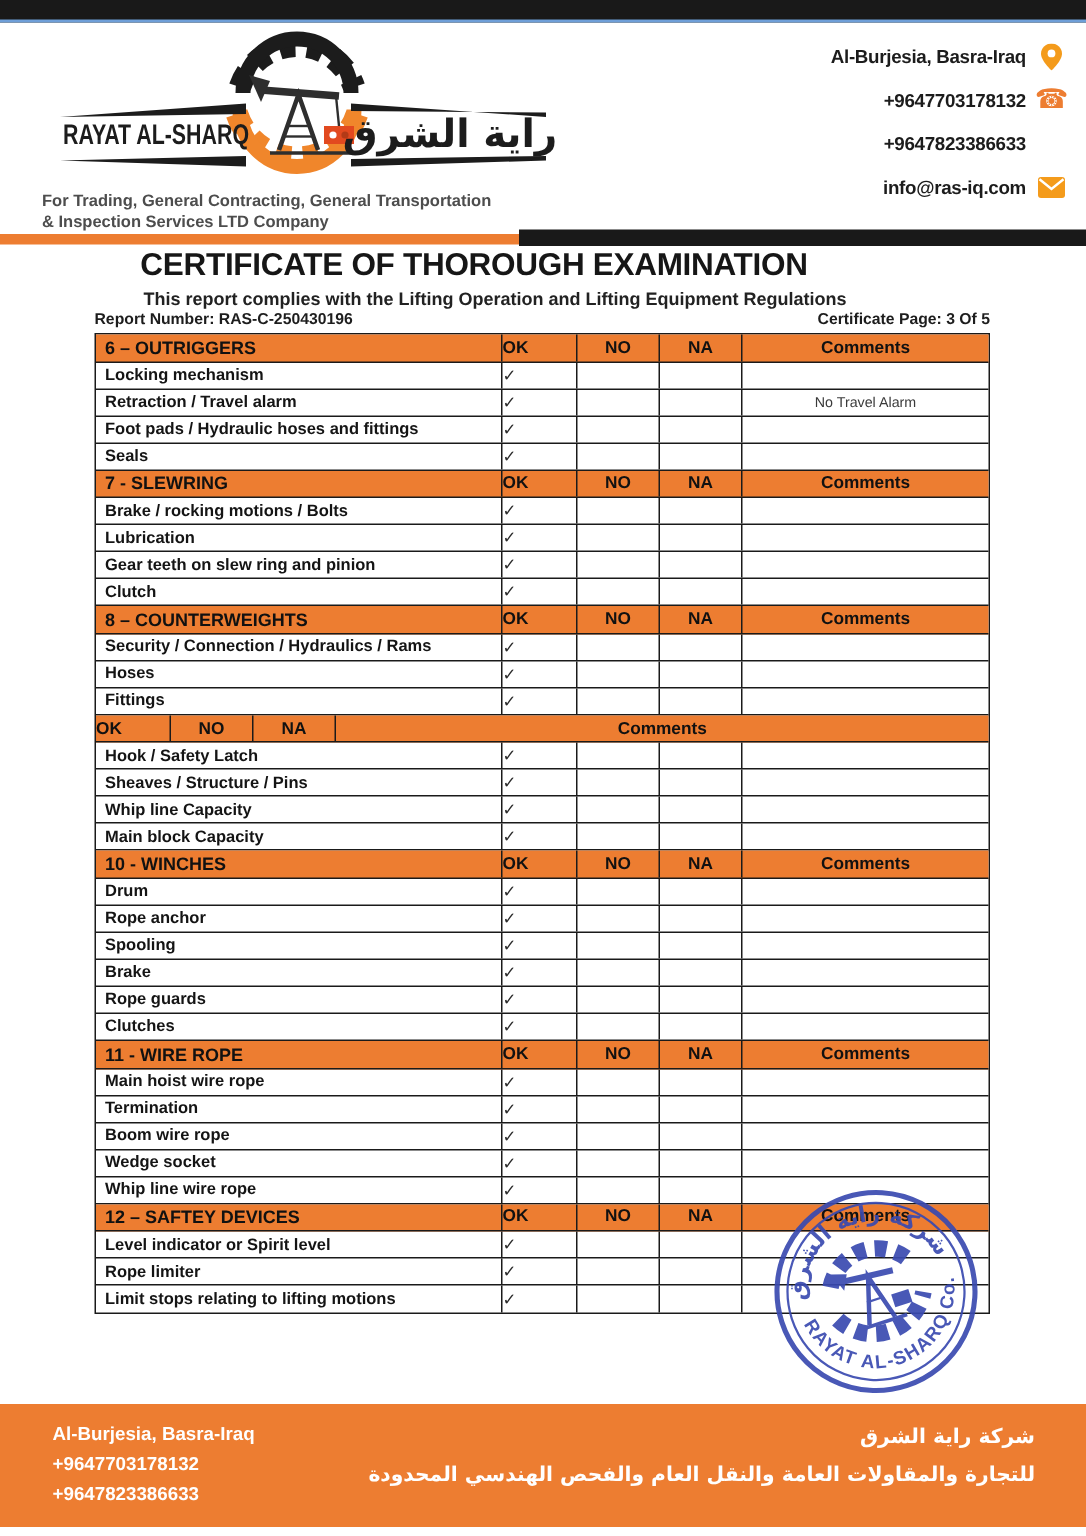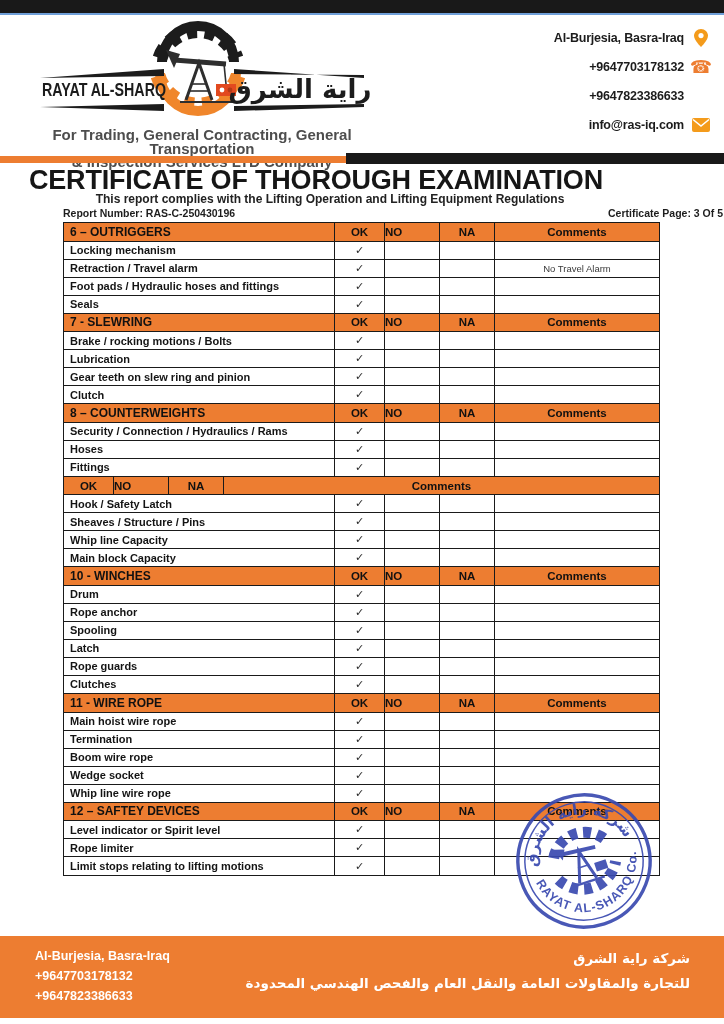--- a/index.html
+++ b/index.html
@@ -15,44 +15,44 @@
   
   .contacts { position:absolute; top:23px; right:12px; }
   .contact-row { display:flex; justify-content:flex-end; align-items:center; height:29px; }
   .contact-text { font-size:12.5px; font-weight:700; color:#1c1c1c; letter-spacing:-0.2px; }
   .icon-slot { width:22px; height:20px; display:flex; align-items:center; justify-content:center; margin-left:6px; }
   .phone-glyph { font-family:"DejaVu Sans", sans-serif; color:var(--accent,#ed7d31); font-size:18px; line-height:1; }
 
   
   .logo-wrap { position:absolute; left:28px; top:18px; width:348px; }
   .logo-svg { display:block; }
-  .tagline { margin-top:2px; text-align:center; font-size:15px; font-weight:700; color:#4d4d4d; line-height:13.5px; }
+  .tagline { margin-top:2px; text-align:left; font-size:11px; font-weight:700; color:#4d4d4d; line-height:13.5px; }
 
   
   .divider-orange { position:absolute; left:0; top:156px; width:346px; height:7px; background:var(--accent,#ed7d31); }
   .divider-black  { position:absolute; left:346px; top:153px; width:378px; height:11px; background:#191919; }
 
   
   .title { position:absolute; left:0; top:165px; width:632px; text-align:center;
-    font-size:27px; font-weight:800; letter-spacing:-0.2px; color:#161616; }
+    font-size:21px; font-weight:800; letter-spacing:-0.2px; color:#161616; }
   .subtitle { position:absolute; left:0; top:192px; width:660px; text-align:center;
     font-size:12px; font-weight:600; color:#222; }
-  .report-row { position:absolute; left:63px; top:207px; width:660px; display:flex;
+  .report-row { position:absolute; left:63px; top:207px; width:597px; display:flex;
     justify-content:space-between; font-size:10.5px; font-weight:700; color:#1d1d1d; }
 
   
   .insp-table { position:absolute; left:63px; top:222px; width:597px;
     border:1.5px solid #1a1a1a; box-sizing:border-box; background:#fff; }
   .t-row { display:flex; border-bottom:1px solid #1a1a1a; align-items:stretch; box-sizing:border-box; }
   .t-row:last-child { border-bottom:none; }
   .t-cell { box-sizing:border-box; border-right:1px solid #1a1a1a; display:flex; align-items:center; overflow:hidden; }
   .t-cell:last-child { border-right:none; }
   .c-item { width:271px; padding-left:6px; }
-  .c-ok { width:50px; justify-content:center; }
-  .c-no { width:55px; justify-content:flex-start; }
+  .c-ok { width:50px; justify-content:flex-start; }
+  .c-no { width:55px; justify-content:center; }
   .c-na { width:55px; justify-content:center; }
   .c-com { flex:1; justify-content:center;text-align:center; }
   .t-head { height:18.6px; background:var(--accent,#ed7d31); }
   .t-head .t-cell { font-weight:700; color:#111; }
   .t-head .c-item { font-size:12px; }
   .t-head .c-ok, .t-head .c-no, .t-head .c-na, .t-head .c-com { font-size:11.5px; }
   .t-body { height:18px; }
   .t-body .c-item { font-size:11px; font-weight:700; color:#141414; }
   .check { font-family:"DejaVu Sans", sans-serif; font-size:11px; color:#2a2a2a; }
   .comment-text { font-size:9.5px; font-weight:400; color:#3a3a3a; }
@@ -433,21 +433,21 @@
         </div>
         <div class="t-cell c-ok">
           <span class="check">✓</span>
         </div>
         <div class="t-cell c-no"></div>
         <div class="t-cell c-na"></div>
         <div class="t-cell c-com"></div>
       </div>
       <div class="t-row t-body">
         <div class="t-cell c-item">
-          <span>Latch</span>
+          <span>Brake</span>
         </div>
         <div class="t-cell c-ok">
           <span class="check">✓</span>
         </div>
         <div class="t-cell c-no"></div>
         <div class="t-cell c-na"></div>
         <div class="t-cell c-com"></div>
       </div>
       <div class="t-row t-body">
         <div class="t-cell c-item">

